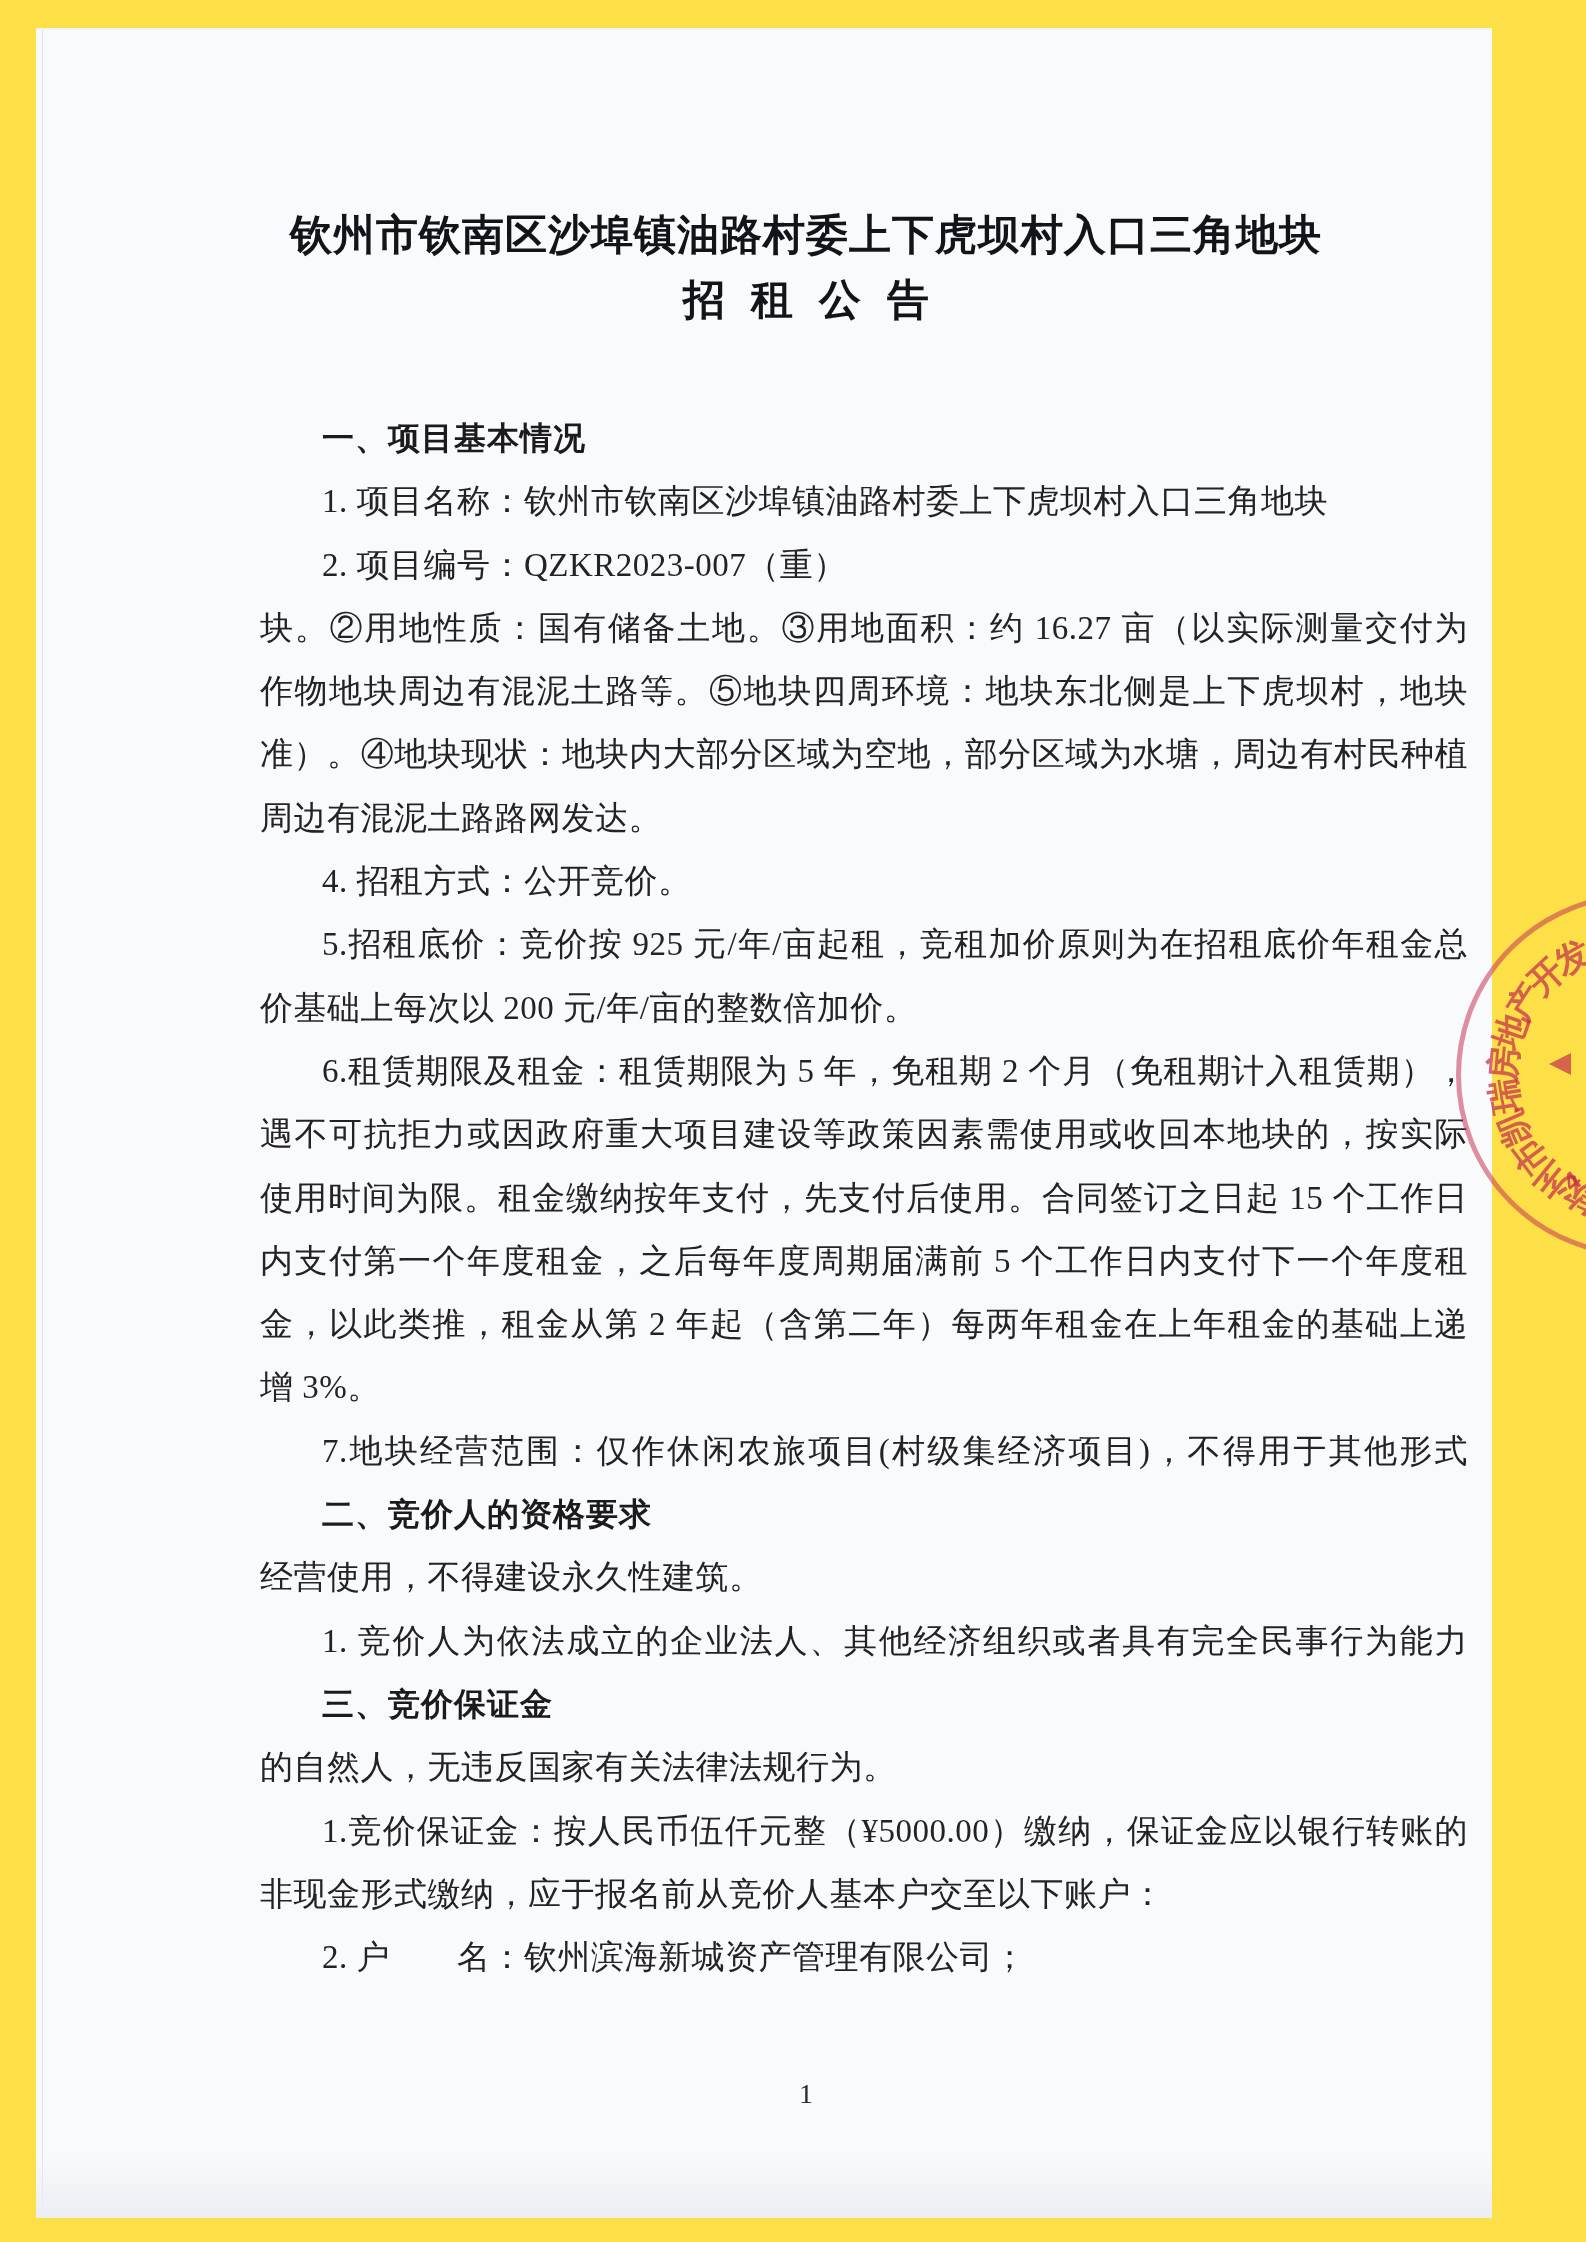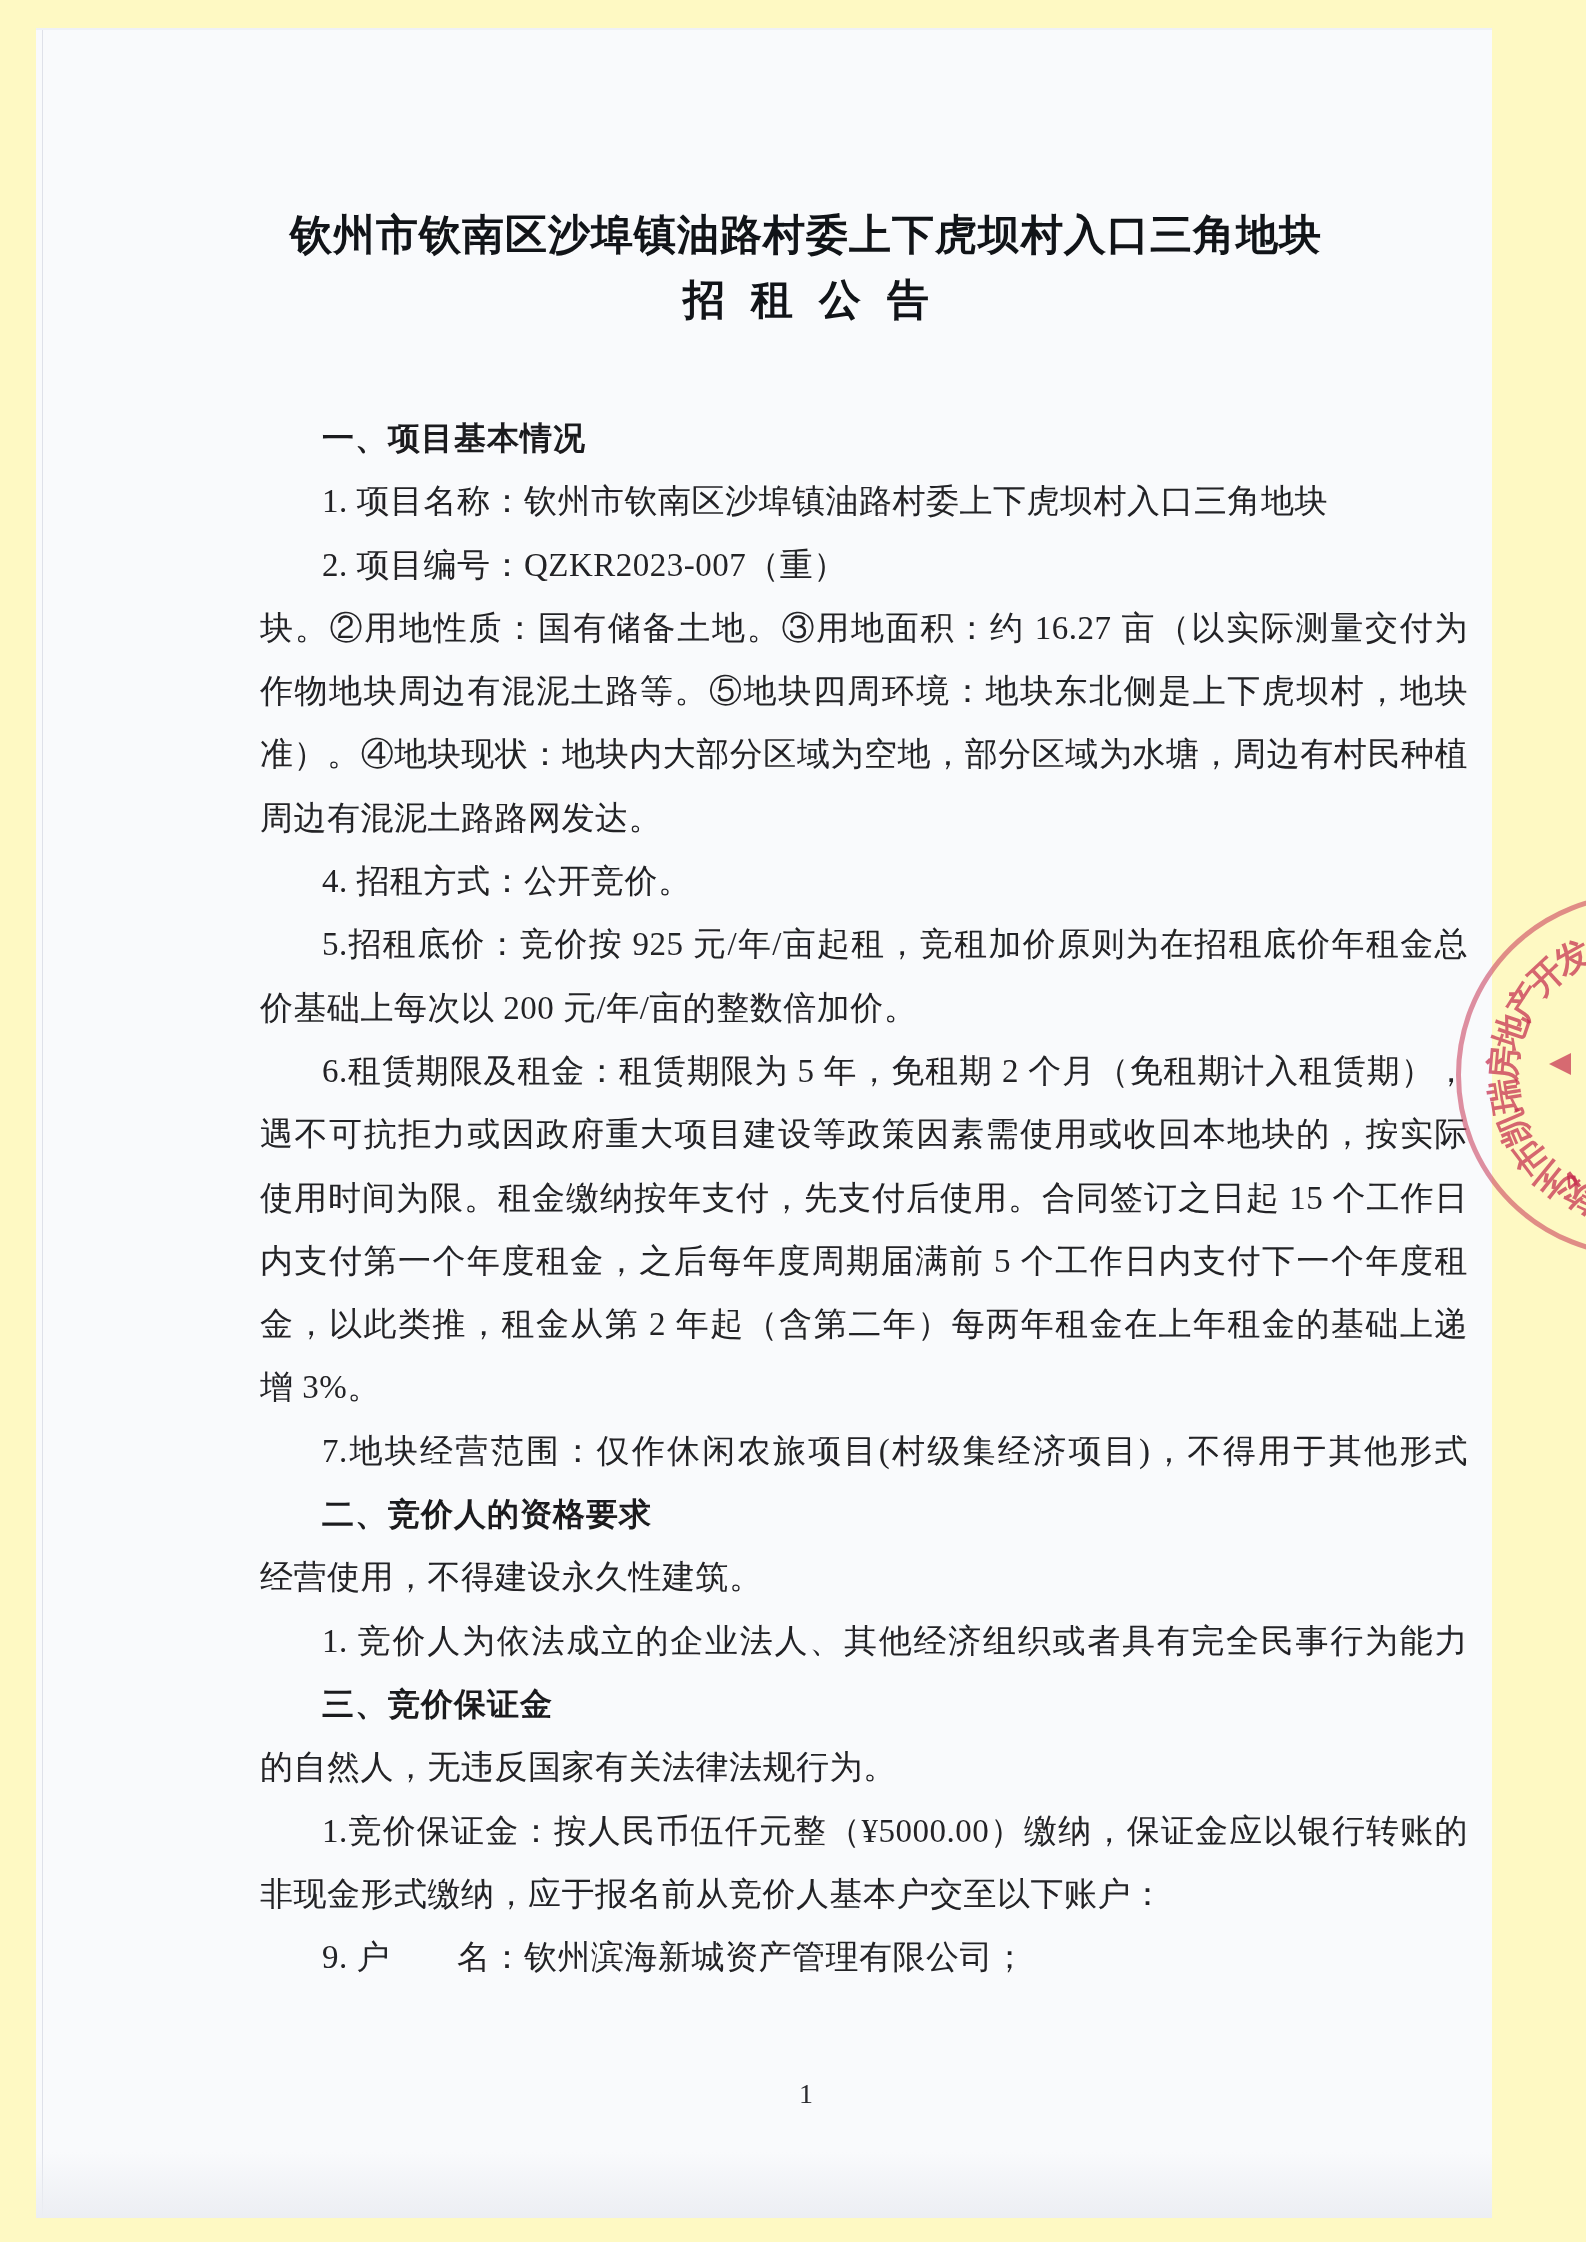--- a/index.html
+++ b/index.html
@@ -1,17 +1,17 @@
 <!DOCTYPE html>
 <html><head>
 <meta charset="utf-8">
 <style>
   html,body{margin:0;padding:0;}
   body{width:1586px;height:2242px;background:#ffffff;font-family:"Liberation Serif","DejaVu Serif",serif;}
-  .page{position:relative;width:1586px;height:2242px;background:#fef9c3;overflow:hidden;}
+  .page{position:relative;width:1586px;height:2242px;background:#fde047;overflow:hidden;}
   
   .scan{position:absolute;left:36px;top:28px;width:1456px;height:2190px;background:#f9fafc;}
   .scan-topline{position:absolute;left:36px;top:28px;width:1456px;height:2px;background:#eef1f6;}
   .scan-leftline{position:absolute;left:42px;top:30px;width:1px;height:2186px;background:rgba(190,196,210,0.45);}
   .scan-bottomband{position:absolute;left:36px;top:2152px;width:1456px;height:66px;
     background:linear-gradient(to bottom,rgba(233,236,241,0),#eceef3);}
   
   .title-block{position:absolute;left:96px;top:203px;width:1420px;text-align:center;
     color:#111418;font-weight:700;font-size:42px;line-height:65px;letter-spacing:1px;}
   .subtitle{letter-spacing:26px;margin-right:-26px;display:block;}
@@ -69,21 +69,21 @@
       <div class="line fill">金，以此类推，租金从第 2 年起（含第二年）每两年租金在上年租金的基础上递</div>
       <div class="line">增 3%。</div>
       <div class="line indent fill">7.地块经营范围：仅作休闲农旅项目(村级集经济项目)，不得用于其他形式</div>
       <div class="line header">二、竞价人的资格要求</div>
       <div class="line">经营使用，不得建设永久性建筑。</div>
       <div class="line indent fill">1. 竞价人为依法成立的企业法人、其他经济组织或者具有完全民事行为能力</div>
       <div class="line header">三、竞价保证金</div>
       <div class="line">的自然人，无违反国家有关法律法规行为。</div>
       <div class="line indent fill">1.竞价保证金：按人民币伍仟元整（¥5000.00）缴纳，保证金应以银行转账的</div>
       <div class="line">非现金形式缴纳，应于报名前从竞价人基本户交至以下账户：</div>
-      <div class="line indent">9. 户　　名：钦州滨海新城资产管理有限公司；</div>
+      <div class="line indent">2. 户　　名：钦州滨海新城资产管理有限公司；</div>
     </div>
 
   <div class="pagenum">1</div>
 
   <div class="stamp">
     <span class="seal-triangle"></span>
     <span><span class="arc-char" style="transform: rotate(-155deg) translateY(-135px);">钦</span><span class="arc-char" style="transform: rotate(-141deg) translateY(-135px);">州</span><span class="arc-char" style="transform: rotate(-127deg) translateY(-135px);">市</span><span class="arc-char" style="transform: rotate(-113deg) translateY(-135px);">凯</span><span class="arc-char" style="transform: rotate(-99deg) translateY(-135px);">瑞</span><span class="arc-char" style="transform: rotate(-85deg) translateY(-135px);">房</span><span class="arc-char" style="transform: rotate(-71deg) translateY(-135px);">地</span><span class="arc-char" style="transform: rotate(-57deg) translateY(-135px);">产</span><span class="arc-char" style="transform: rotate(-43deg) translateY(-135px);">开</span><span class="arc-char" style="transform: rotate(-29deg) translateY(-135px);">发</span></span>
     <span><span class="seal-digit" style="left: 104px; top: 268px; transform: rotate(-38deg);">4</span></span>
   </div>
 </div>

